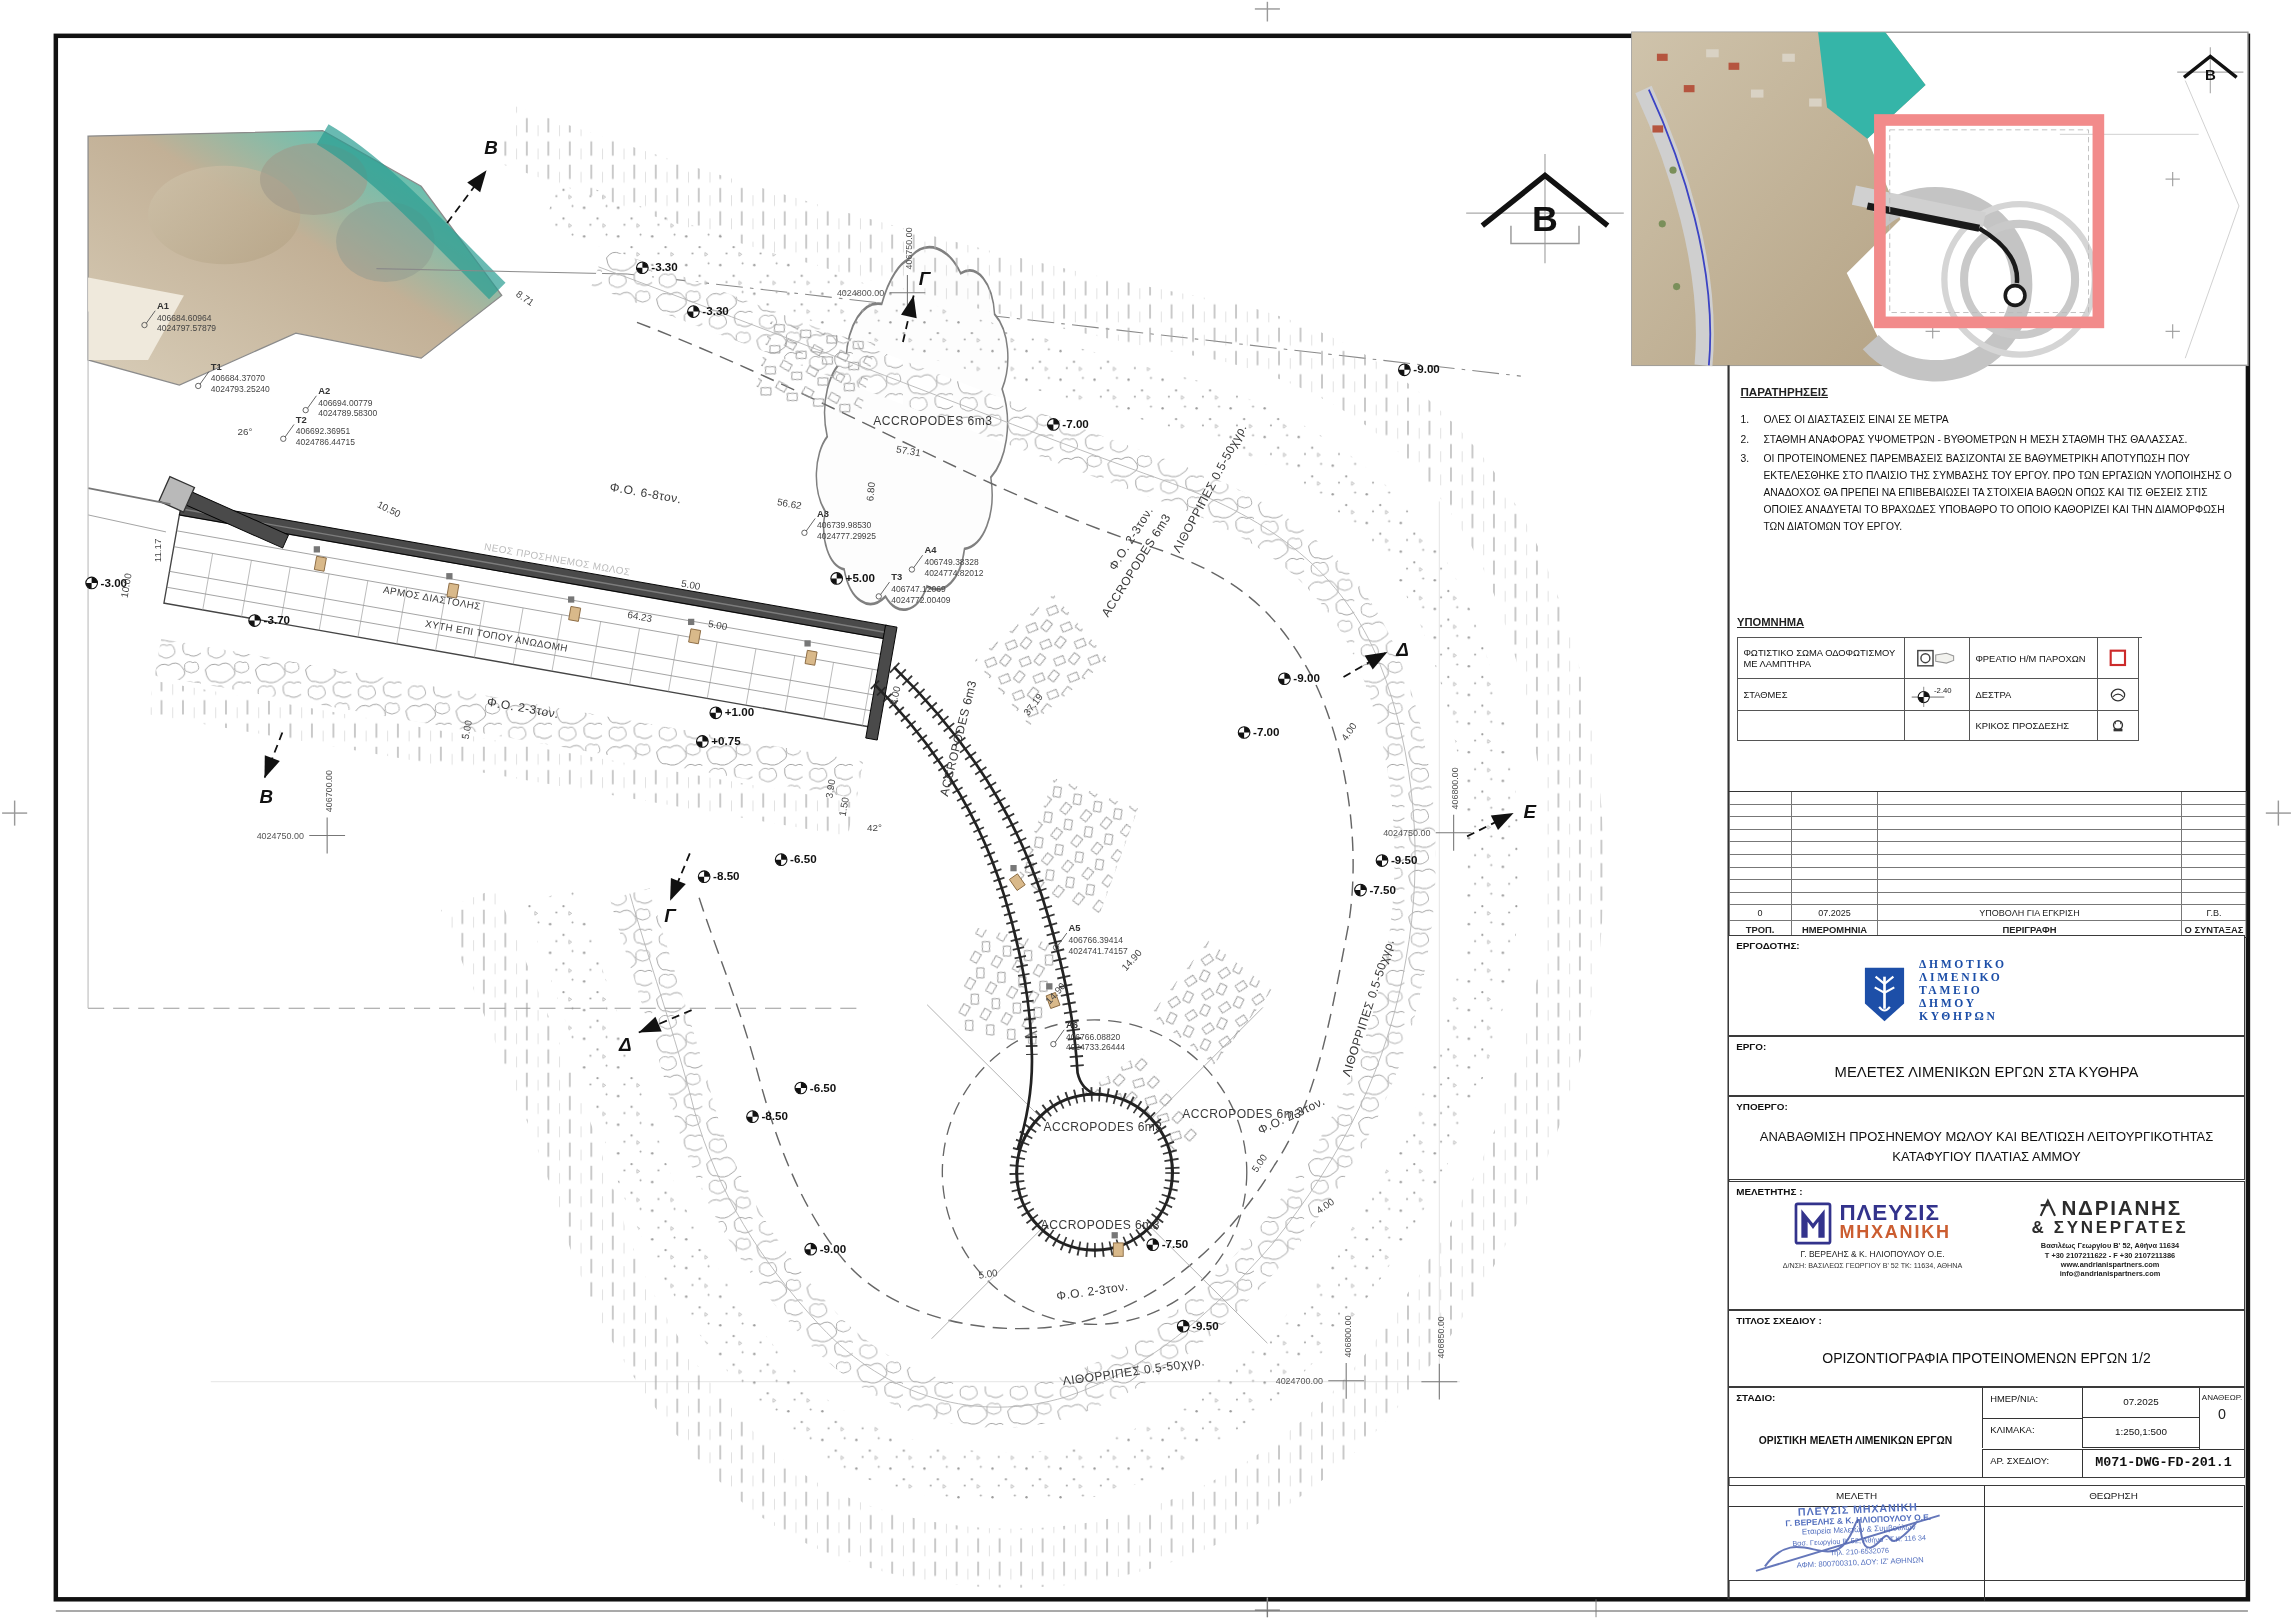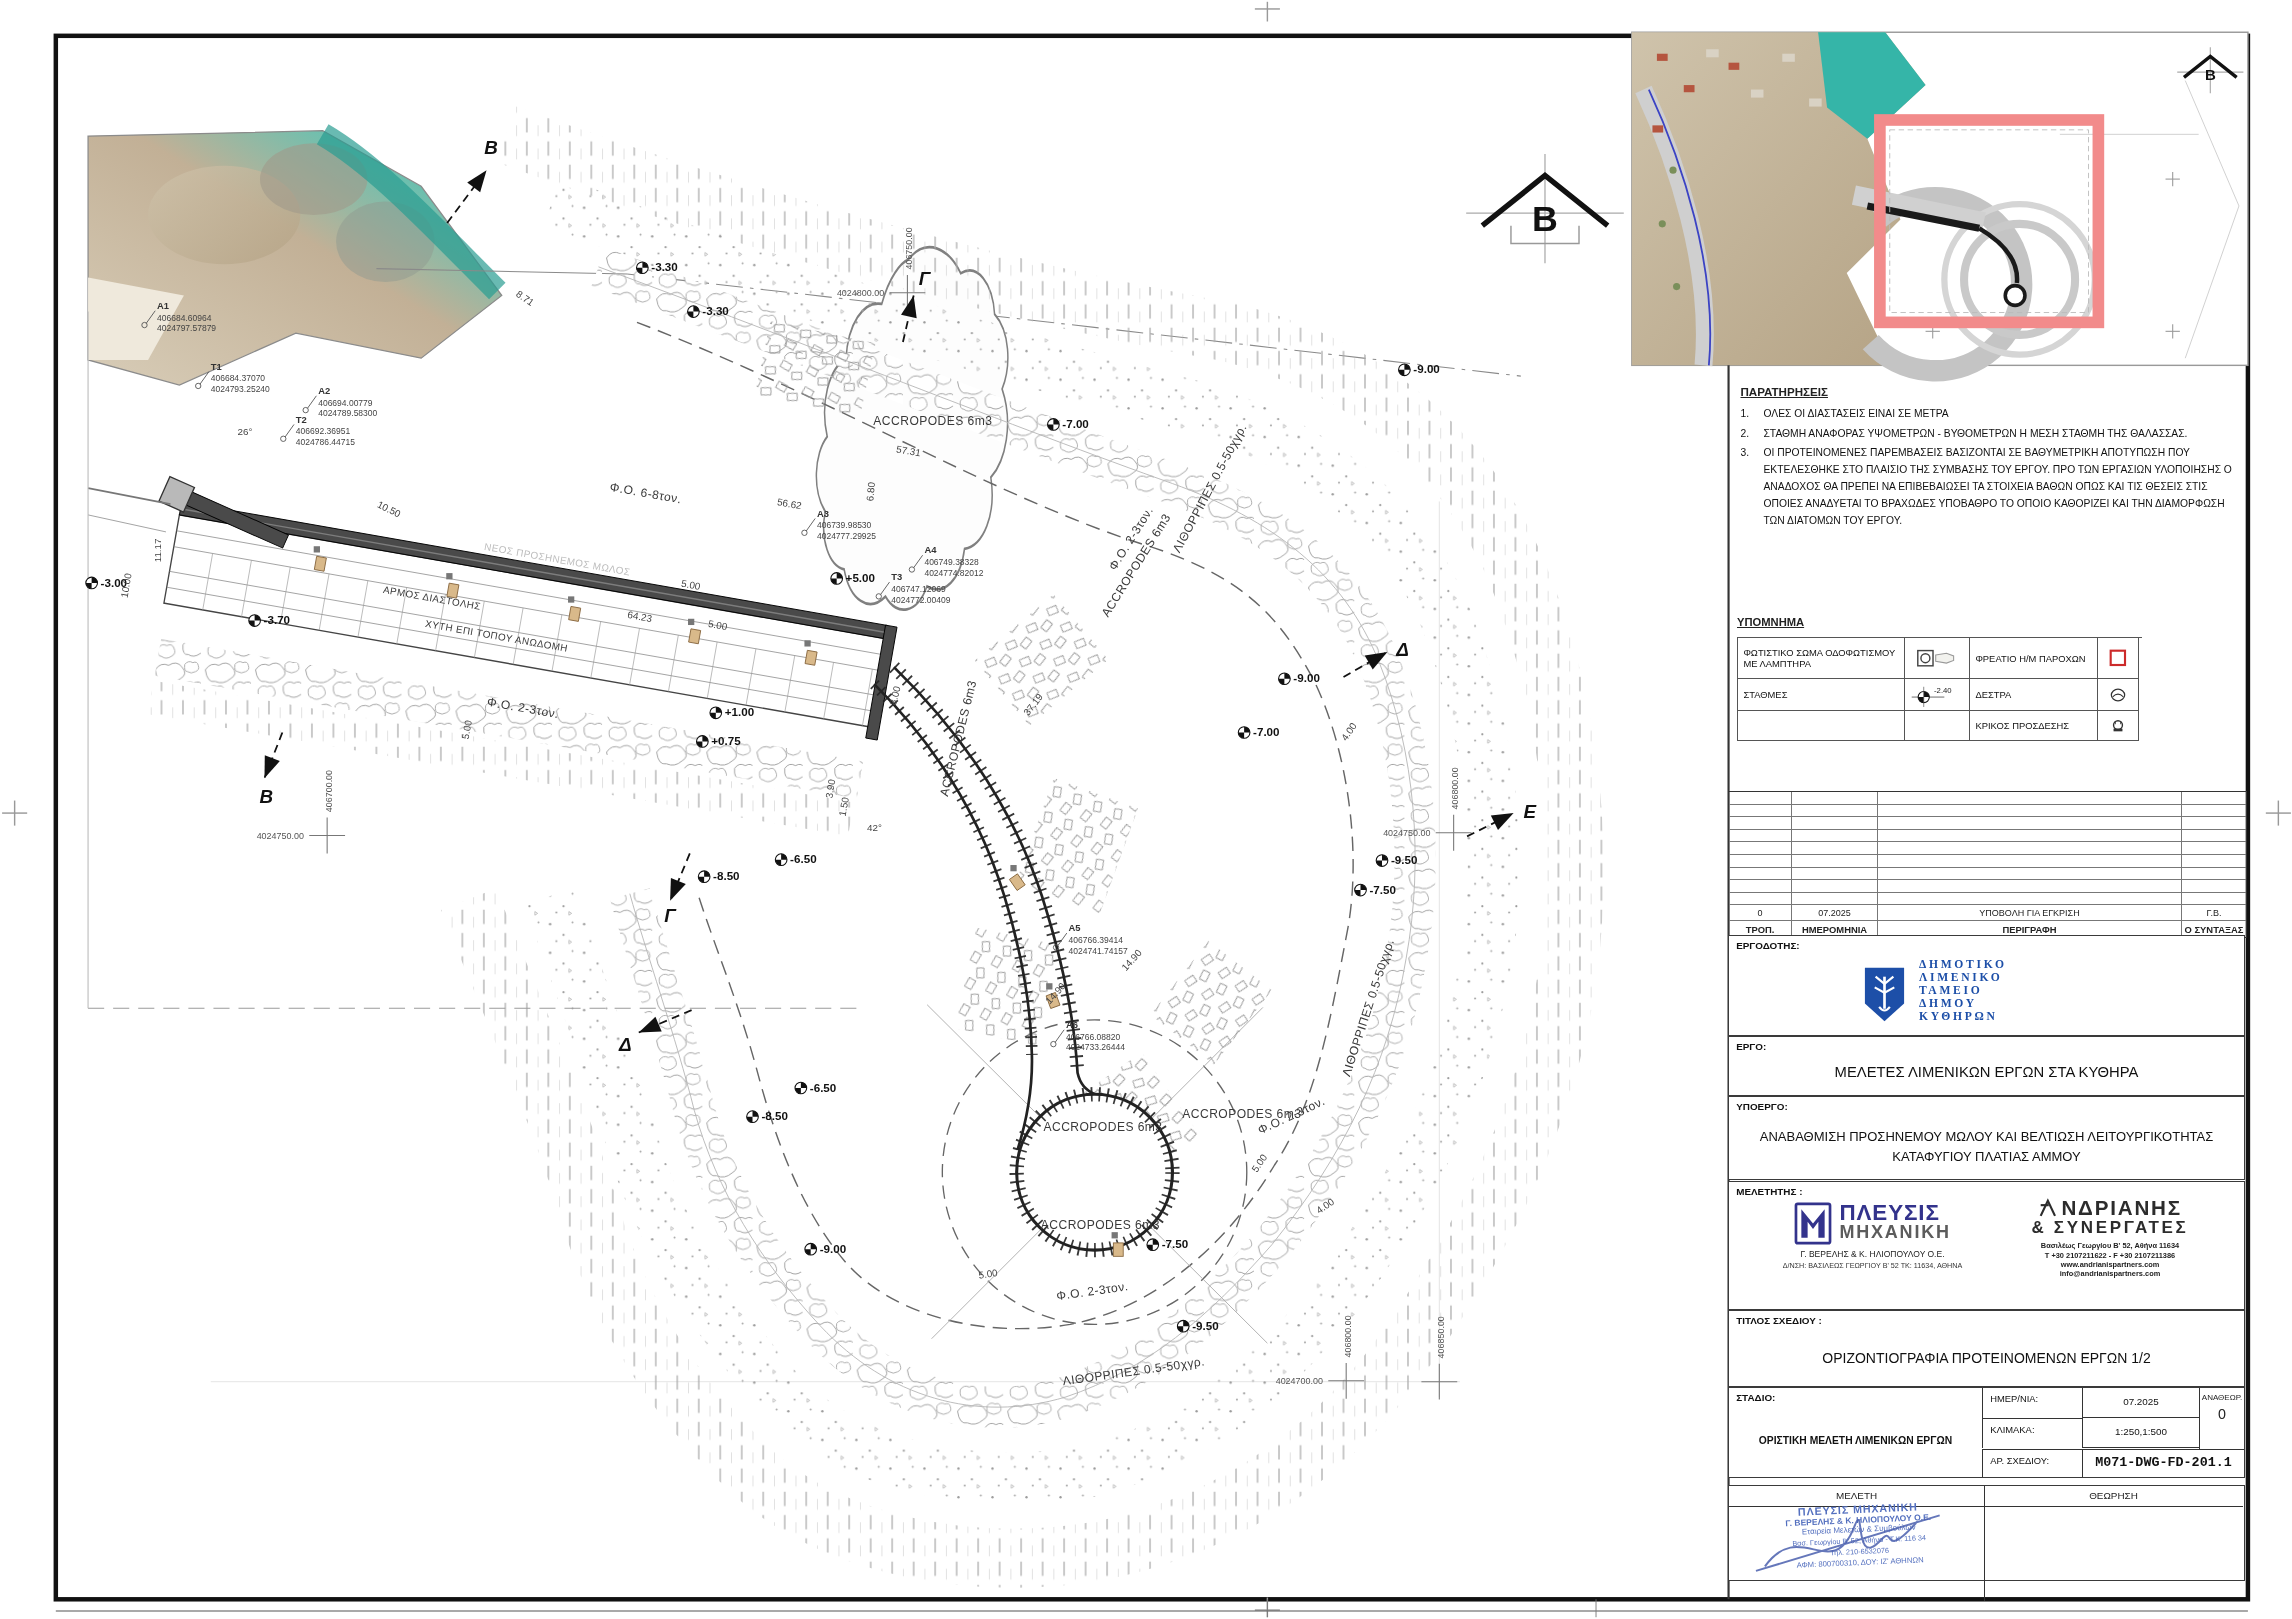--- a/index.html
+++ b/index.html
@@ -7,21 +7,21 @@
         font-family:"Liberation Sans",sans-serif;color:#222;}
   svg text{font-family:"Liberation Sans",sans-serif;}
   .abs{position:absolute;}
   
   #titlecol{position:absolute;left:1728px;top:36px;width:519px;height:1564px;}
   .tb-box{position:absolute;left:0;width:517px;border:1.4px solid #3a3a3a;box-sizing:border-box;background:#fff;}
   .tb-label{position:absolute;left:7.2px;top:3.6px;font-size:9.9px;font-weight:bold;color:#111;}
   .center-txt{position:absolute;left:0;width:100%;text-align:center;color:#111;}
   
   #notes{position:absolute;left:12.5px;top:349px;width:494px;}
-  #notes .ttl{font-size:11.6px;font-weight:bold;text-decoration:underline;margin-bottom:7px;}
+  #notes .ttl{font-size:11.6px;font-weight:bold;text-decoration:underline;margin-bottom:13px;}
   .note-row{display:flex;font-size:10.3px;line-height:17px;margin-bottom:2.7px;color:#111;}
   .note-row .no{width:23px;flex:none;}
   
   #legend{position:absolute;left:9px;top:580px;width:405px;}
   #legend .ttl{font-size:11.2px;font-weight:bold;text-decoration:underline;margin-bottom:9px;}
   .lg-table{display:grid;grid-template-columns:167px 65px 128px 41px;border:0.9px solid #555;border-right:none;border-bottom:none;}
   .lg-cell{border-right:0.9px solid #555;border-bottom:0.9px solid #555;font-size:9.4px;
            display:flex;align-items:center;padding:1.8px 5.4px;box-sizing:border-box;color:#111;}
   .lg-sym{justify-content:center;}
   
@@ -32,21 +32,21 @@
   .rfill{height:15px;font-size:9px;align-items:center;display:flex;}
   .rfill>div{display:flex;align-items:center;justify-content:center;}
   .rhead{height:16px;font-weight:bold;font-size:9.4px;border-bottom:none;}
   .rhead>div{display:flex;align-items:center;justify-content:center;}
   #owner-logo{position:absolute;left:134px;top:21.5px;display:flex;gap:13px;align-items:flex-end;}
   #owner-lines div{font-size:11.6px;font-weight:bold;letter-spacing:2.7px;color:#1d4fa8;line-height:13px;font-family:"Liberation Serif",serif;}
   .mel-left{position:absolute;left:36px;top:19.7px;width:215px;text-align:center;}
   .mel-right{position:absolute;left:269px;top:16px;width:224px;text-align:center;}
   .plefsis-row{display:flex;align-items:flex-start;justify-content:center;gap:7.2px;}
   .plefsis-name1{font-size:22.4px;font-weight:bold;color:#33338c;line-height:21.5px;letter-spacing:0.9px;}
-  .plefsis-name2{font-size:18px;color:#404040;line-height:19.7px;letter-spacing:1.8px;font-weight:bold;opacity:.85;}
+  .plefsis-name2{font-size:18px;color:#c2410c;line-height:19.7px;letter-spacing:1.8px;font-weight:bold;opacity:.85;}
   .mel-sub1{font-size:8.5px;margin-top:4.5px;color:#222;}
   .mel-sub2{font-size:7.2px;margin-top:1.8px;color:#333;}
   .andr-name{font-size:20.6px;letter-spacing:1.8px;color:#2c2c2c;font-weight:bold;display:flex;align-items:center;justify-content:center;gap:3.6px;line-height:19.7px;}
   .andr-name2{font-size:17px;letter-spacing:2.7px;color:#2c2c2c;font-weight:bold;line-height:19px;}
   .andr-line{font-size:7.4px;font-weight:bold;color:#222;line-height:9.4px;}
   
   .st-cell{position:absolute;box-sizing:border-box;border-left:0.9px solid #333;}
   .st-lab{font-size:9.4px;padding:5.4px 0 0 7.2px;color:#111;}
   .st-val{font-size:9.9px;text-align:center;color:#111;}
   

